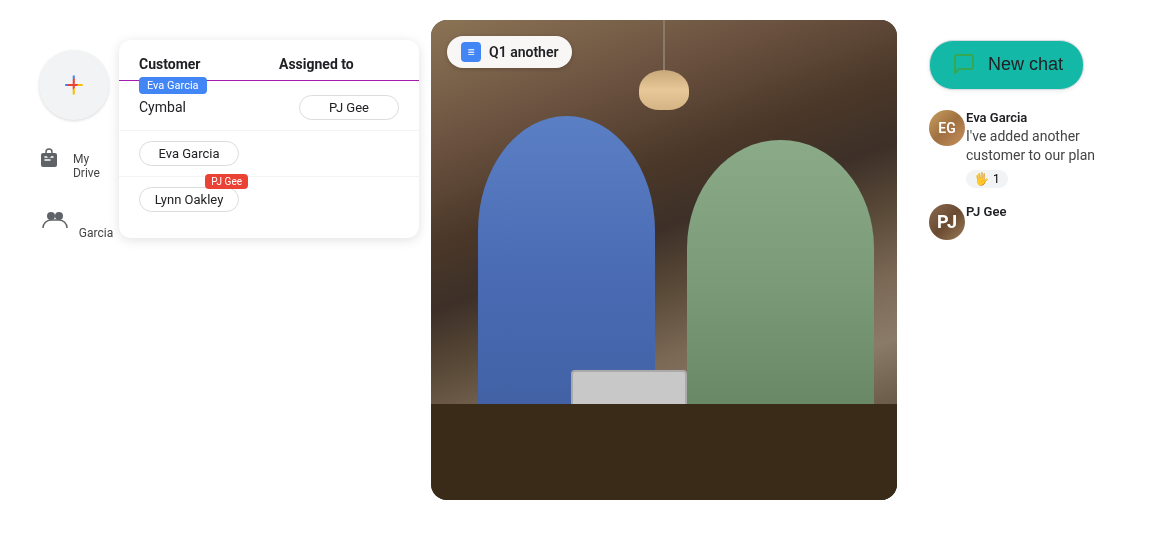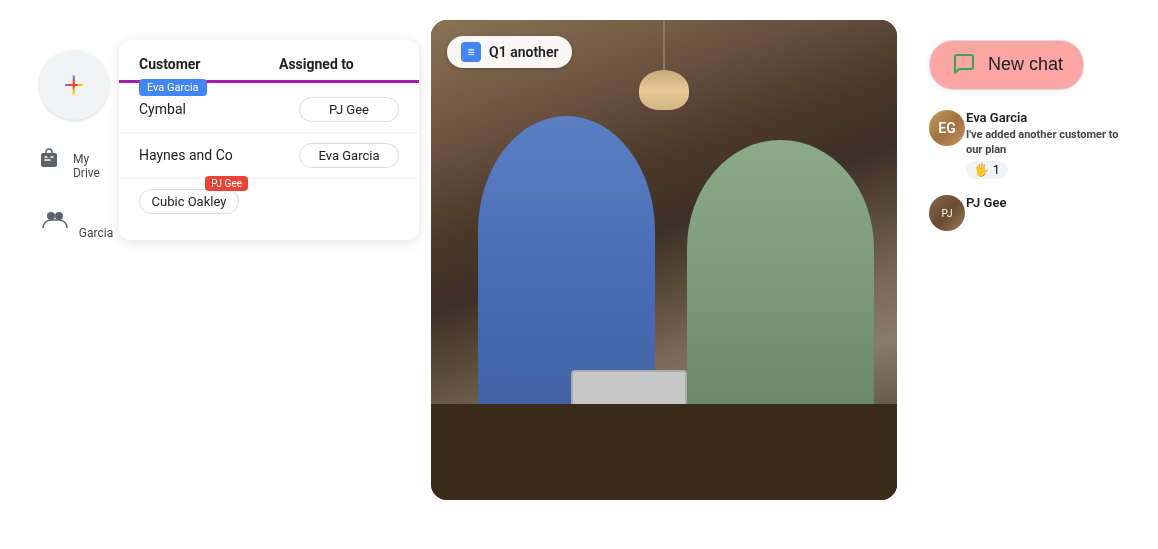--- a/index.html
+++ b/index.html
@@ -77,21 +77,21 @@
       padding: 16px 0;
       width: 300px;
       flex-shrink: 0;
       z-index: 10;
       position: relative;
       margin-top: 20px;
     }
     .table-header {
       display: flex;
       padding: 0 20px 8px 20px;
-      border-bottom: 3px solid #a21caf;
+      border-bottom: 1px solid #a21caf;
       margin-bottom: 4px;
     }
     .col-customer {
       flex: 1;
       font-size: 14px;
       font-weight: 700;
       color: #202124;
     }
     .col-assigned {
       width: 120px;
@@ -271,21 +271,21 @@
     
     .chat-panel {
       width: 220px;
       padding: 20px 0 0 20px;
       flex-shrink: 0;
     }
     .new-chat-btn {
       display: flex;
       align-items: center;
       gap: 10px;
-      background: #fca5a5;
+      background: #14b8a6;
       border: 1.5px solid #dadce0;
       border-radius: 24px;
       padding: 10px 20px;
       font-size: 18px;
       font-weight: 500;
       color: #202124;
       cursor: pointer;
       margin-bottom: 20px;
       box-shadow: 0 1px 4px rgba(0,0,0,0.08);
     }
@@ -317,37 +317,36 @@
       color: #fff;
       font-size: 14px;
       font-weight: 600;
     }
     .avatar-pj {
       background: linear-gradient(135deg, #8a6a50 0%, #6a4a30 50%, #9a7a58 100%);
       display: flex;
       align-items: center;
       justify-content: center;
       color: #fff;
-      font-size: 10px;
-      font-weight: 400;
+      font-size: 18px;
+      font-weight: 700;
     }
     .msg-content {
       flex: 1;
     }
     .msg-sender {
       font-size: 13px;
       font-weight: 600;
       color: #202124;
       margin-bottom: 2px;
     }
     .msg-text {
-      font-size: 11px;
+      font-size: 14px;
       color: #444;
       line-height: 1.4;
-      font-weight: bold;
     }
     .reaction {
       display: inline-flex;
       align-items: center;
       gap: 4px;
       background: #f1f3f4;
       border-radius: 12px;
       padding: 2px 8px;
       font-size: 12px;
       margin-top: 4px;
@@ -393,29 +392,26 @@
 
     <div class="table-row">
       <div class="customer-name">
         <span class="highlight-badge">Eva Garcia</span>
         <span>Cymbal</span>
       </div>
       <div class="assigned-btn">PJ Gee</div>
     </div>
 
     <div class="table-row">
-      <div class="customer-name">
-        <span>Haynes and Co</span>
-      </div>
       <div class="assigned-btn">Eva Garcia</div>
     </div>
 
     <div class="table-row">
       <div class="assigned-btn">
-        <span>Cubic Oakley</span>
+        <span>Lynn Oakley</span>
         <span class="pj-badge">PJ Gee</span>
       </div>
     </div>
   </div>
 
   <div class="center-image">
     <div class="meeting-photo">
 
       <div class="light-fixture">
         <div class="light-cord"></div>

